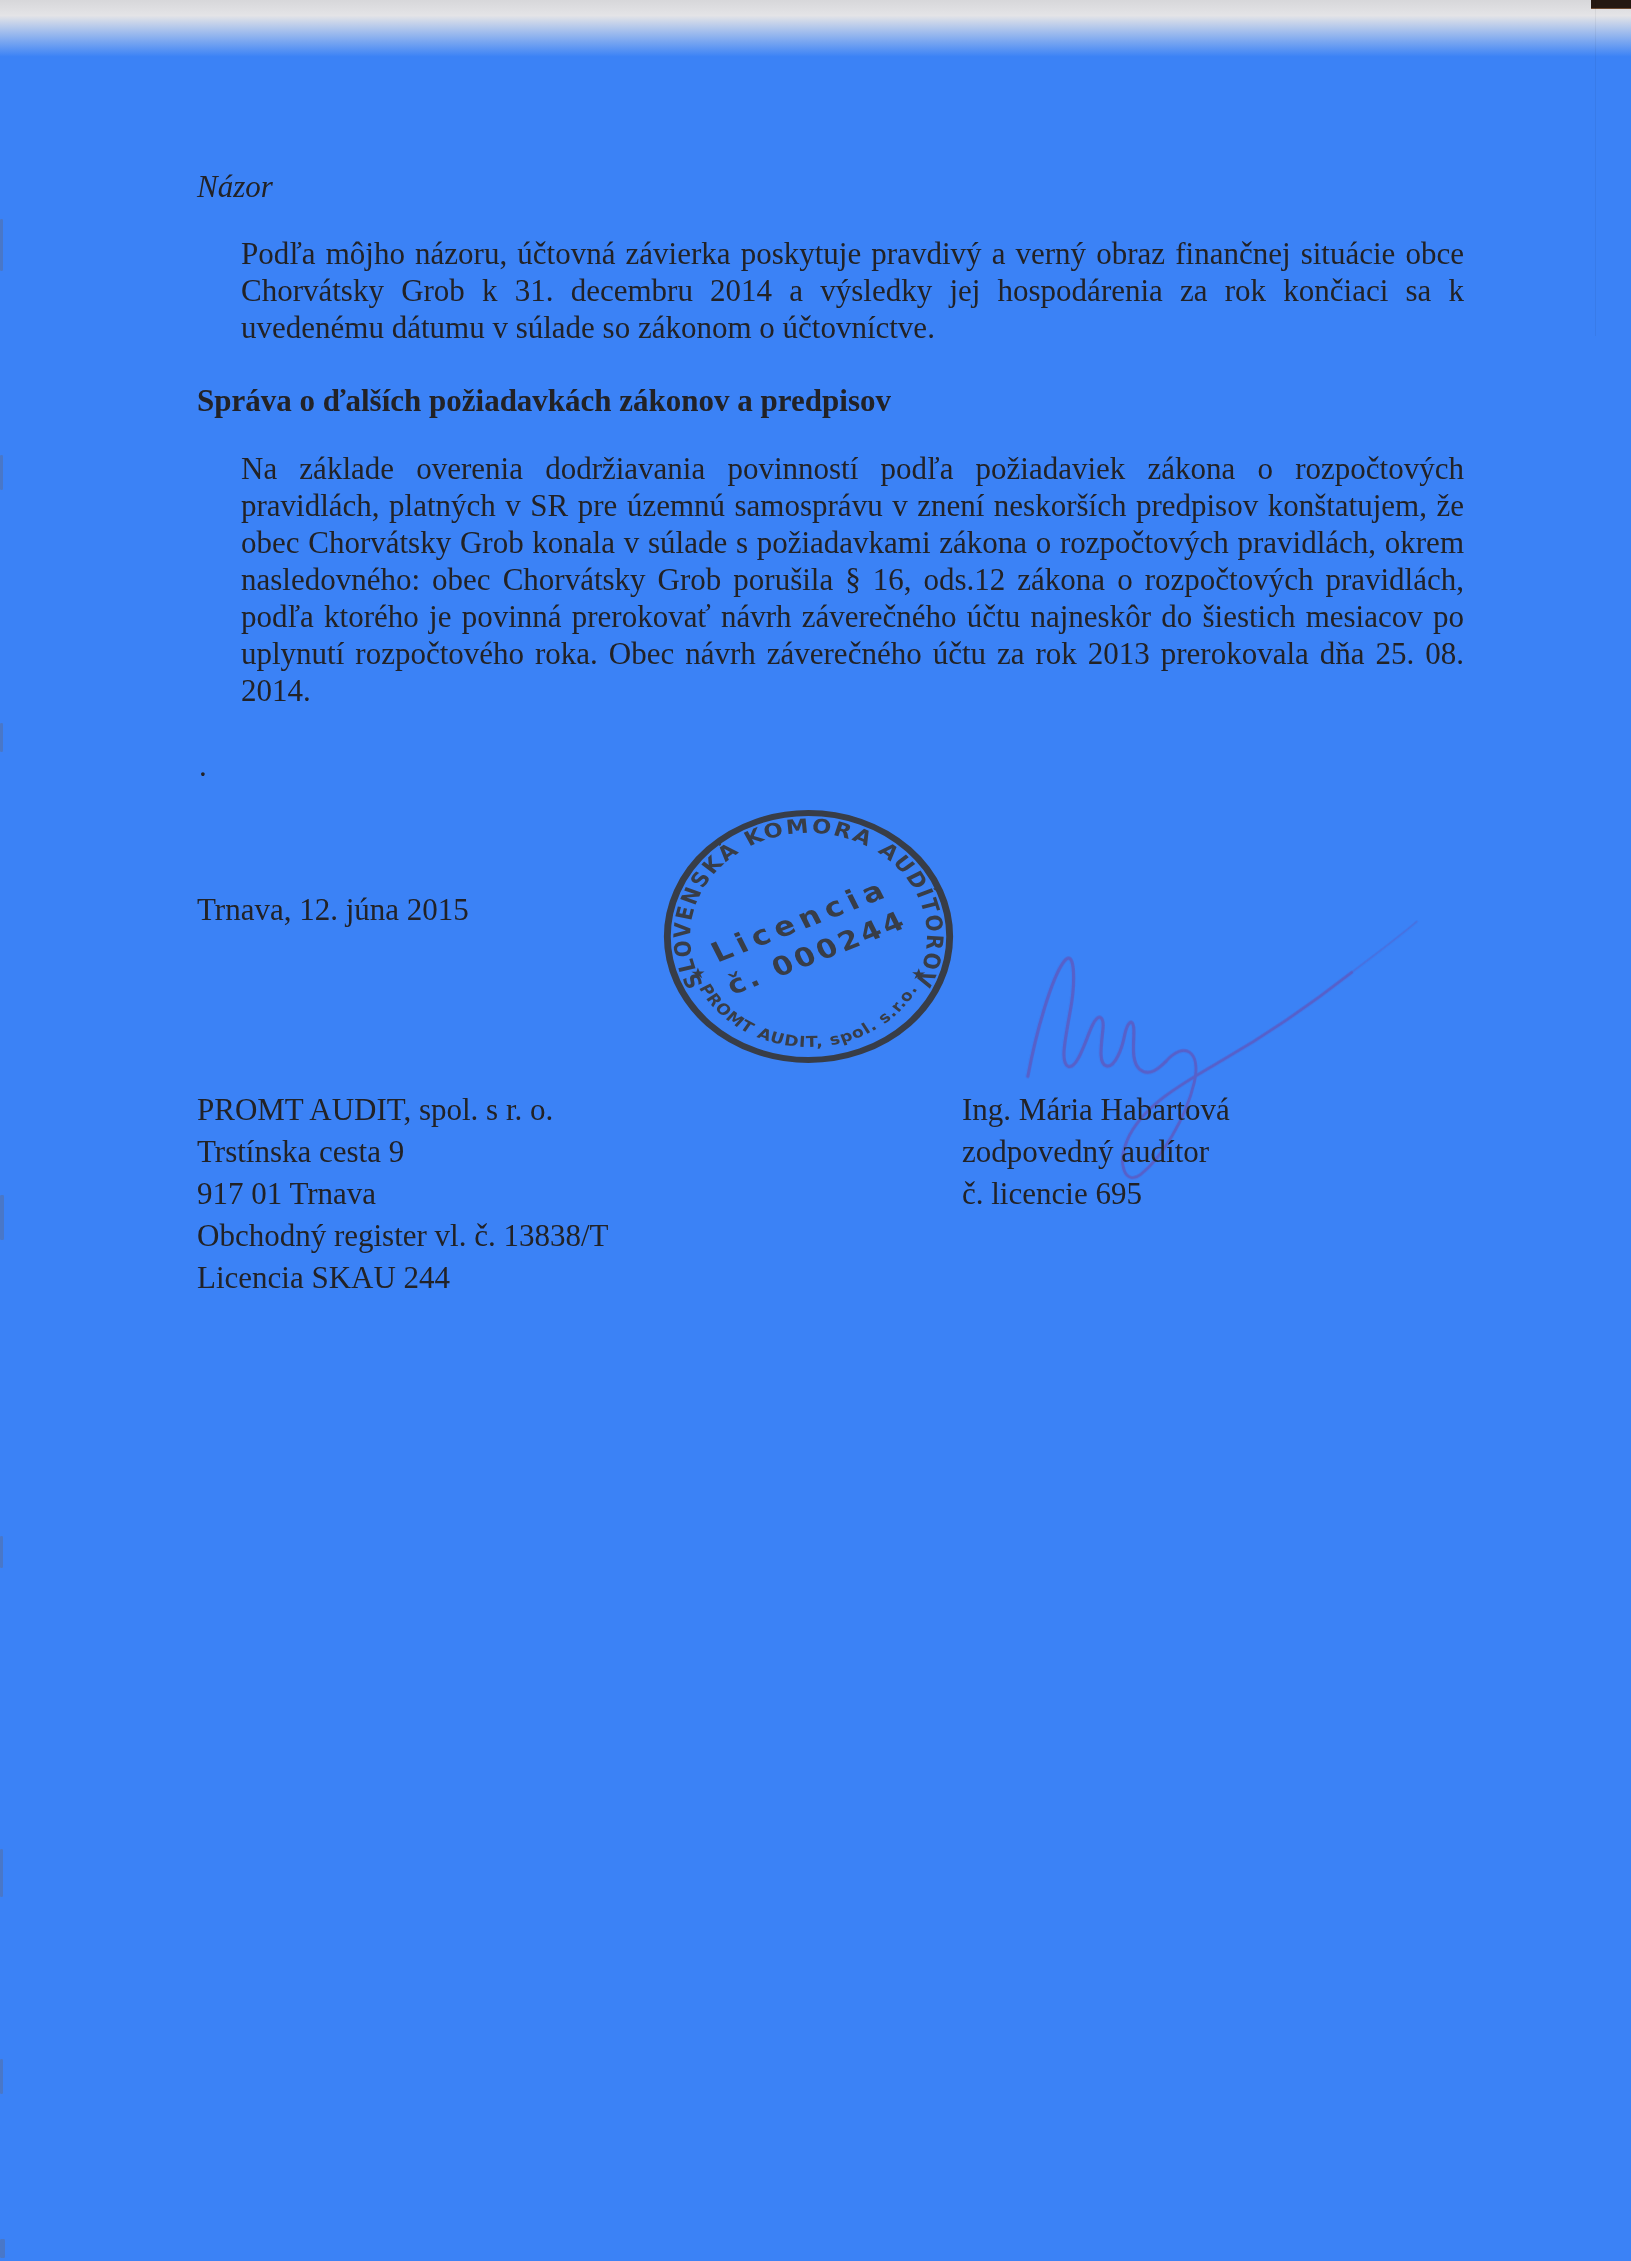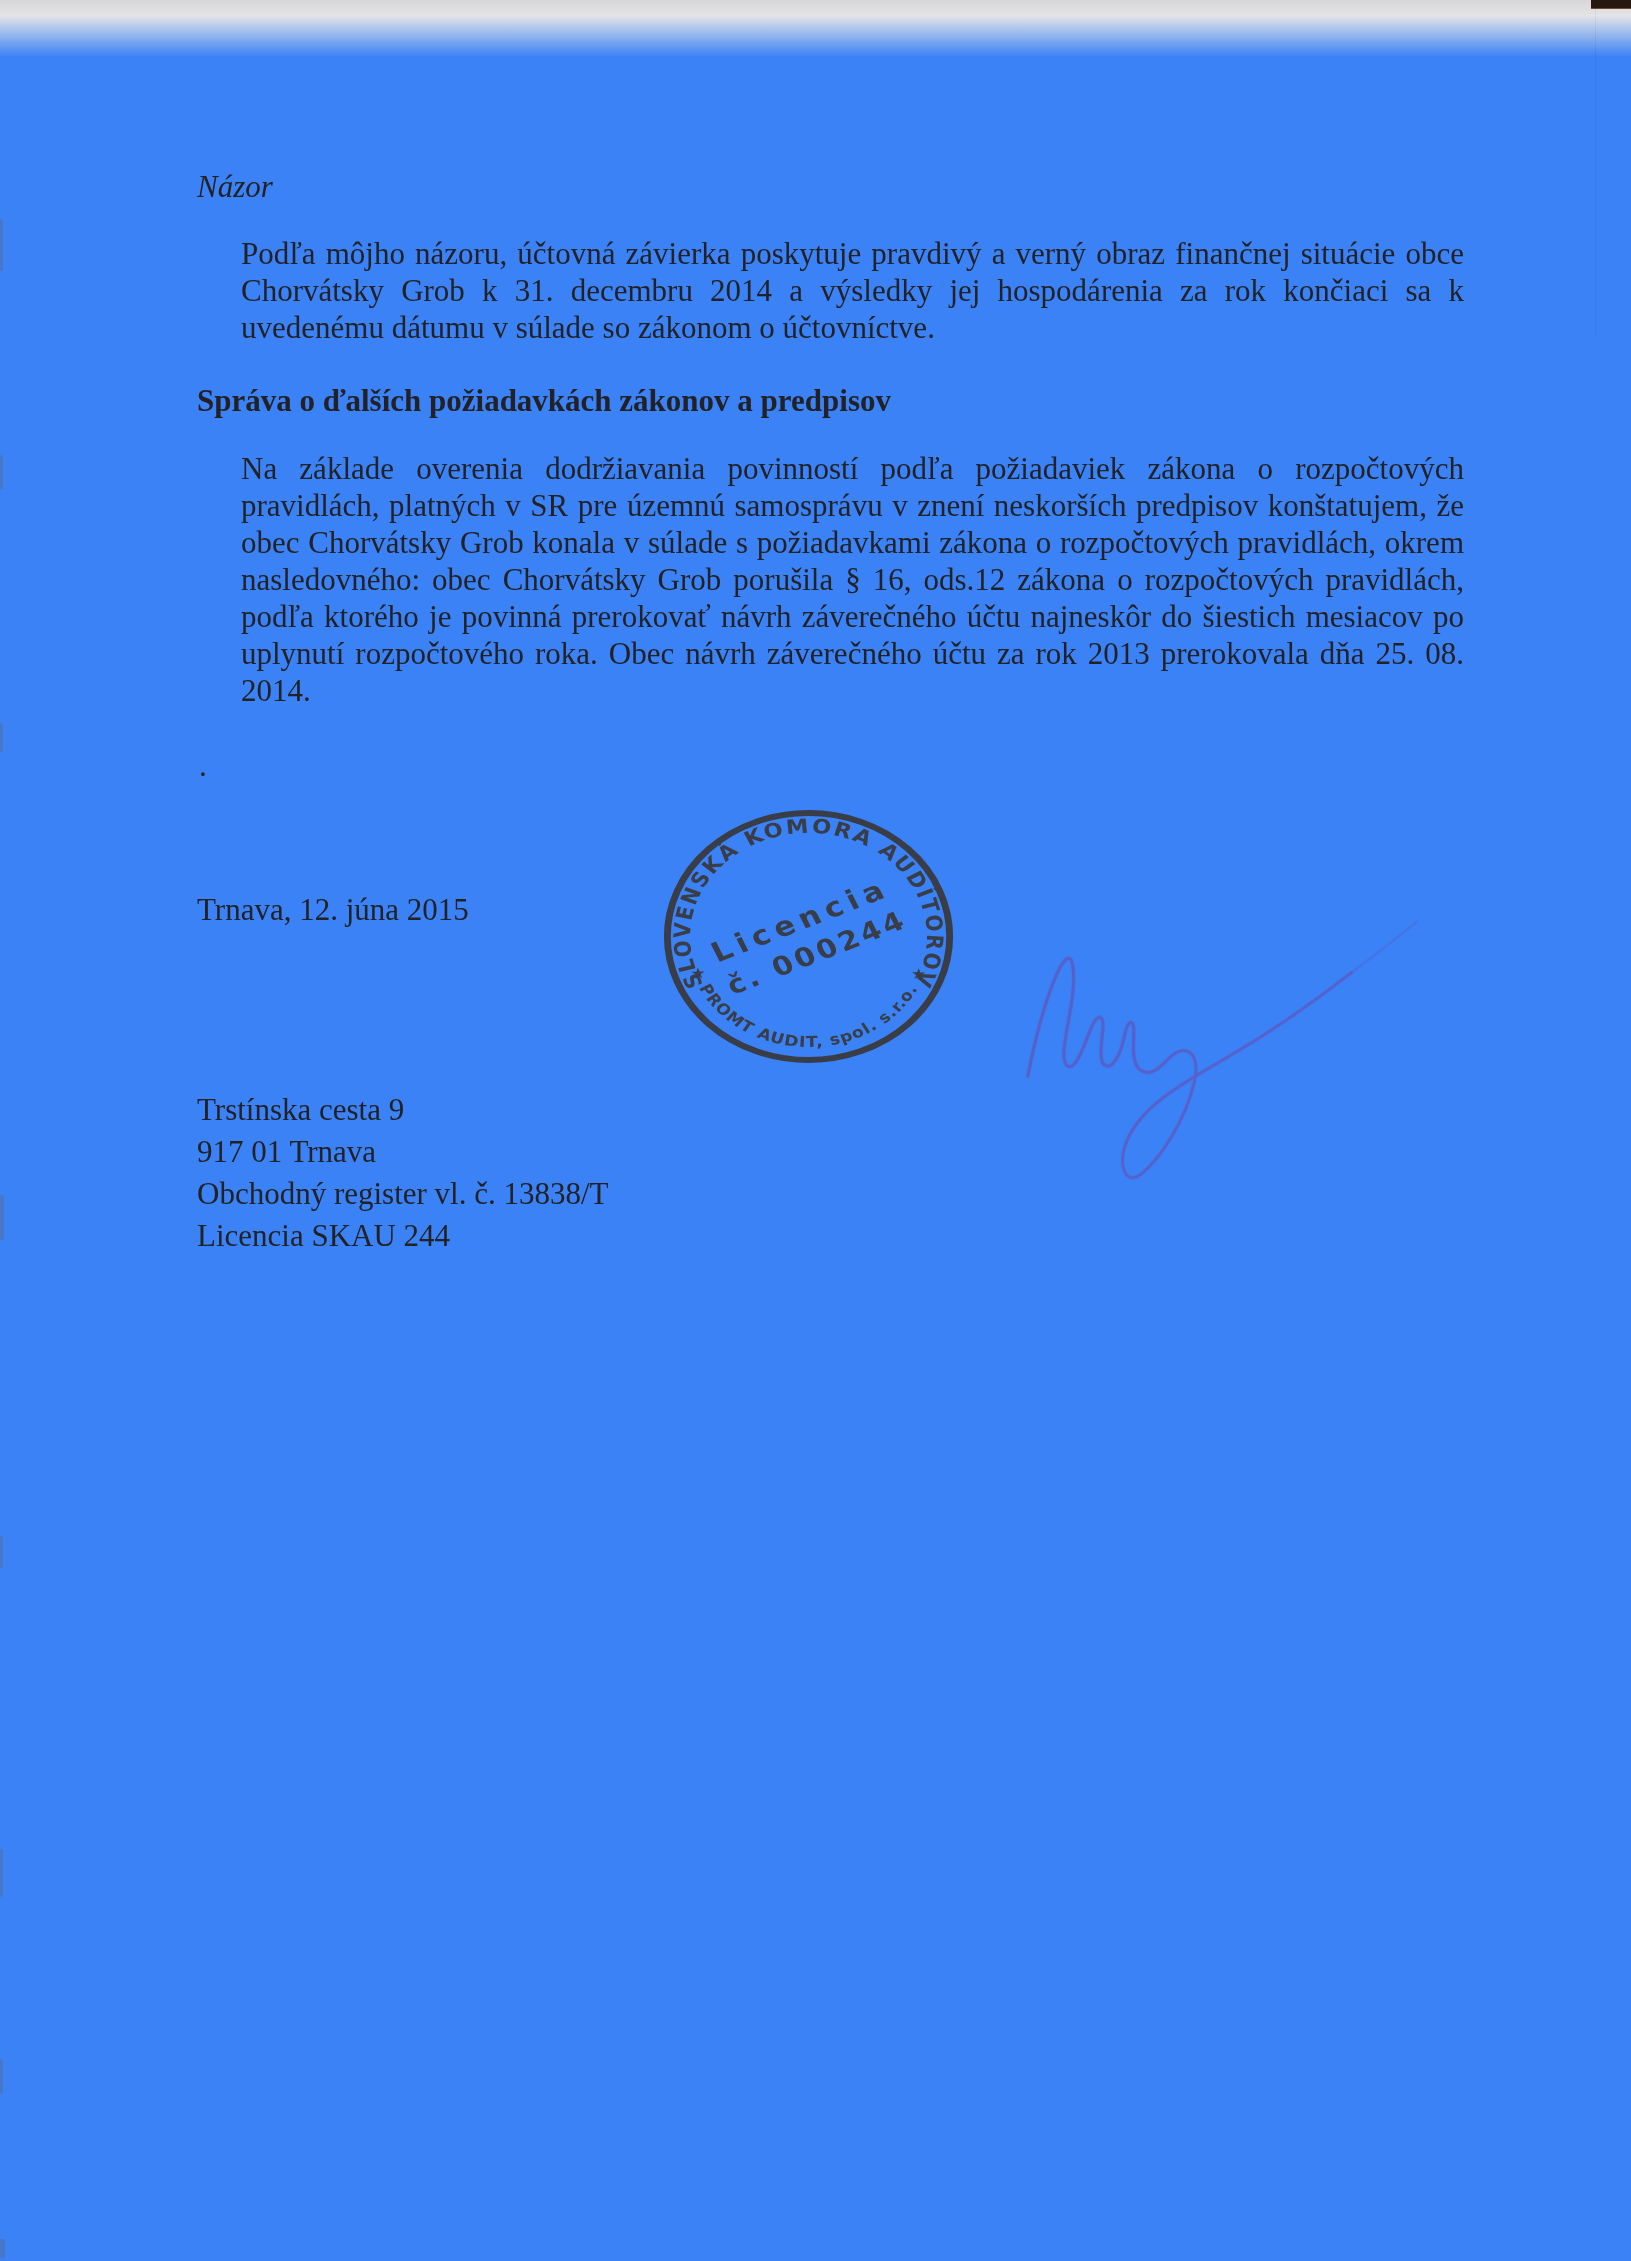--- a/index.html
+++ b/index.html
@@ -104,21 +104,27 @@
                C 1836 1612 1862 1630 1851 1677
                C 1838 1733 1800 1795 1768 1820
                C 1744 1838 1731 1805 1747 1767
                C 1770 1713 1836 1677 1893 1644
                C 1975 1597 2040 1550 2095 1507" stroke="#5a5ec6"></path>
       <path stroke-width="2.5" opacity="0.5" d="M 2095 1507 C 2130 1480 2168 1452 2196 1428" stroke="#5a5ec6"></path>
     </g>
   </svg>
 
   <div class="abs sig-block" style="left:197px;top:1089px;">
+    <div>PROMT AUDIT, spol. s r. o.</div>
     <div>Trstínska cesta 9</div>
     <div>917 01  Trnava</div>
     <div>Obchodný register vl. č. 13838/T</div>
     <div>Licencia SKAU 244</div>
   </div>
 
+  <div class="abs sig-block" style="left:962px;top:1089px;">
+    <div>Ing. Mária Habartová</div>
+    <div>zodpovedný audítor</div>
+    <div>č. licencie 695</div>
+  </div>
 
 </div>
 
 
 </body></html>

